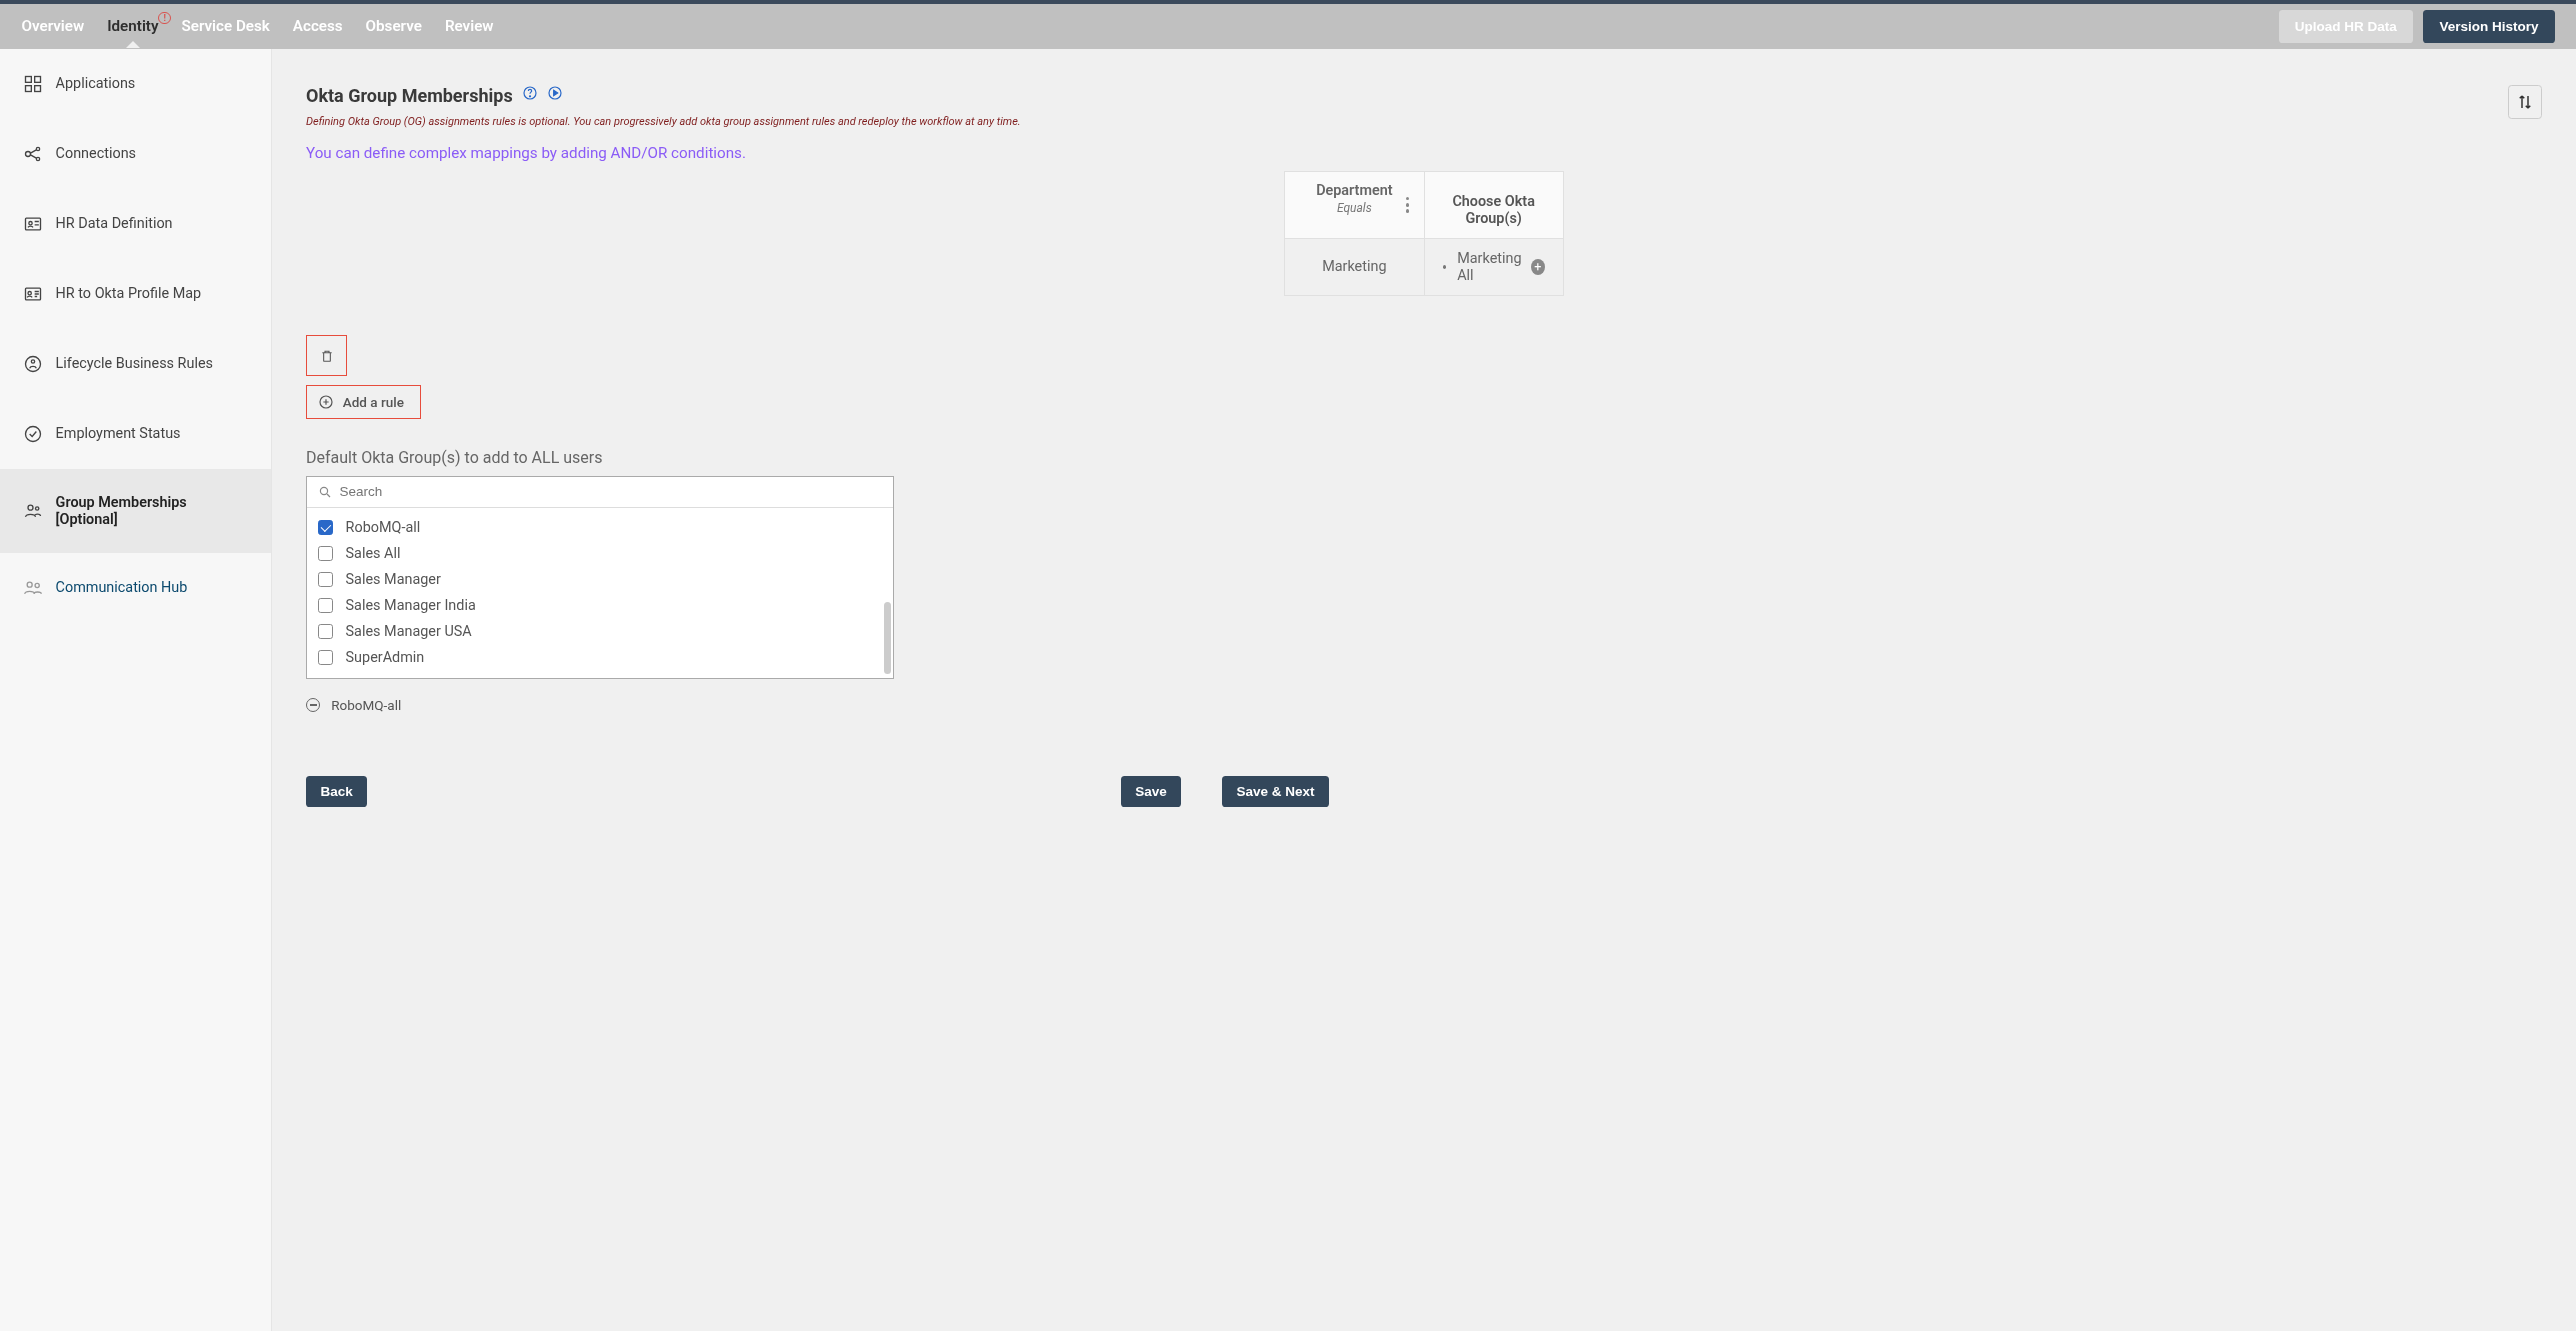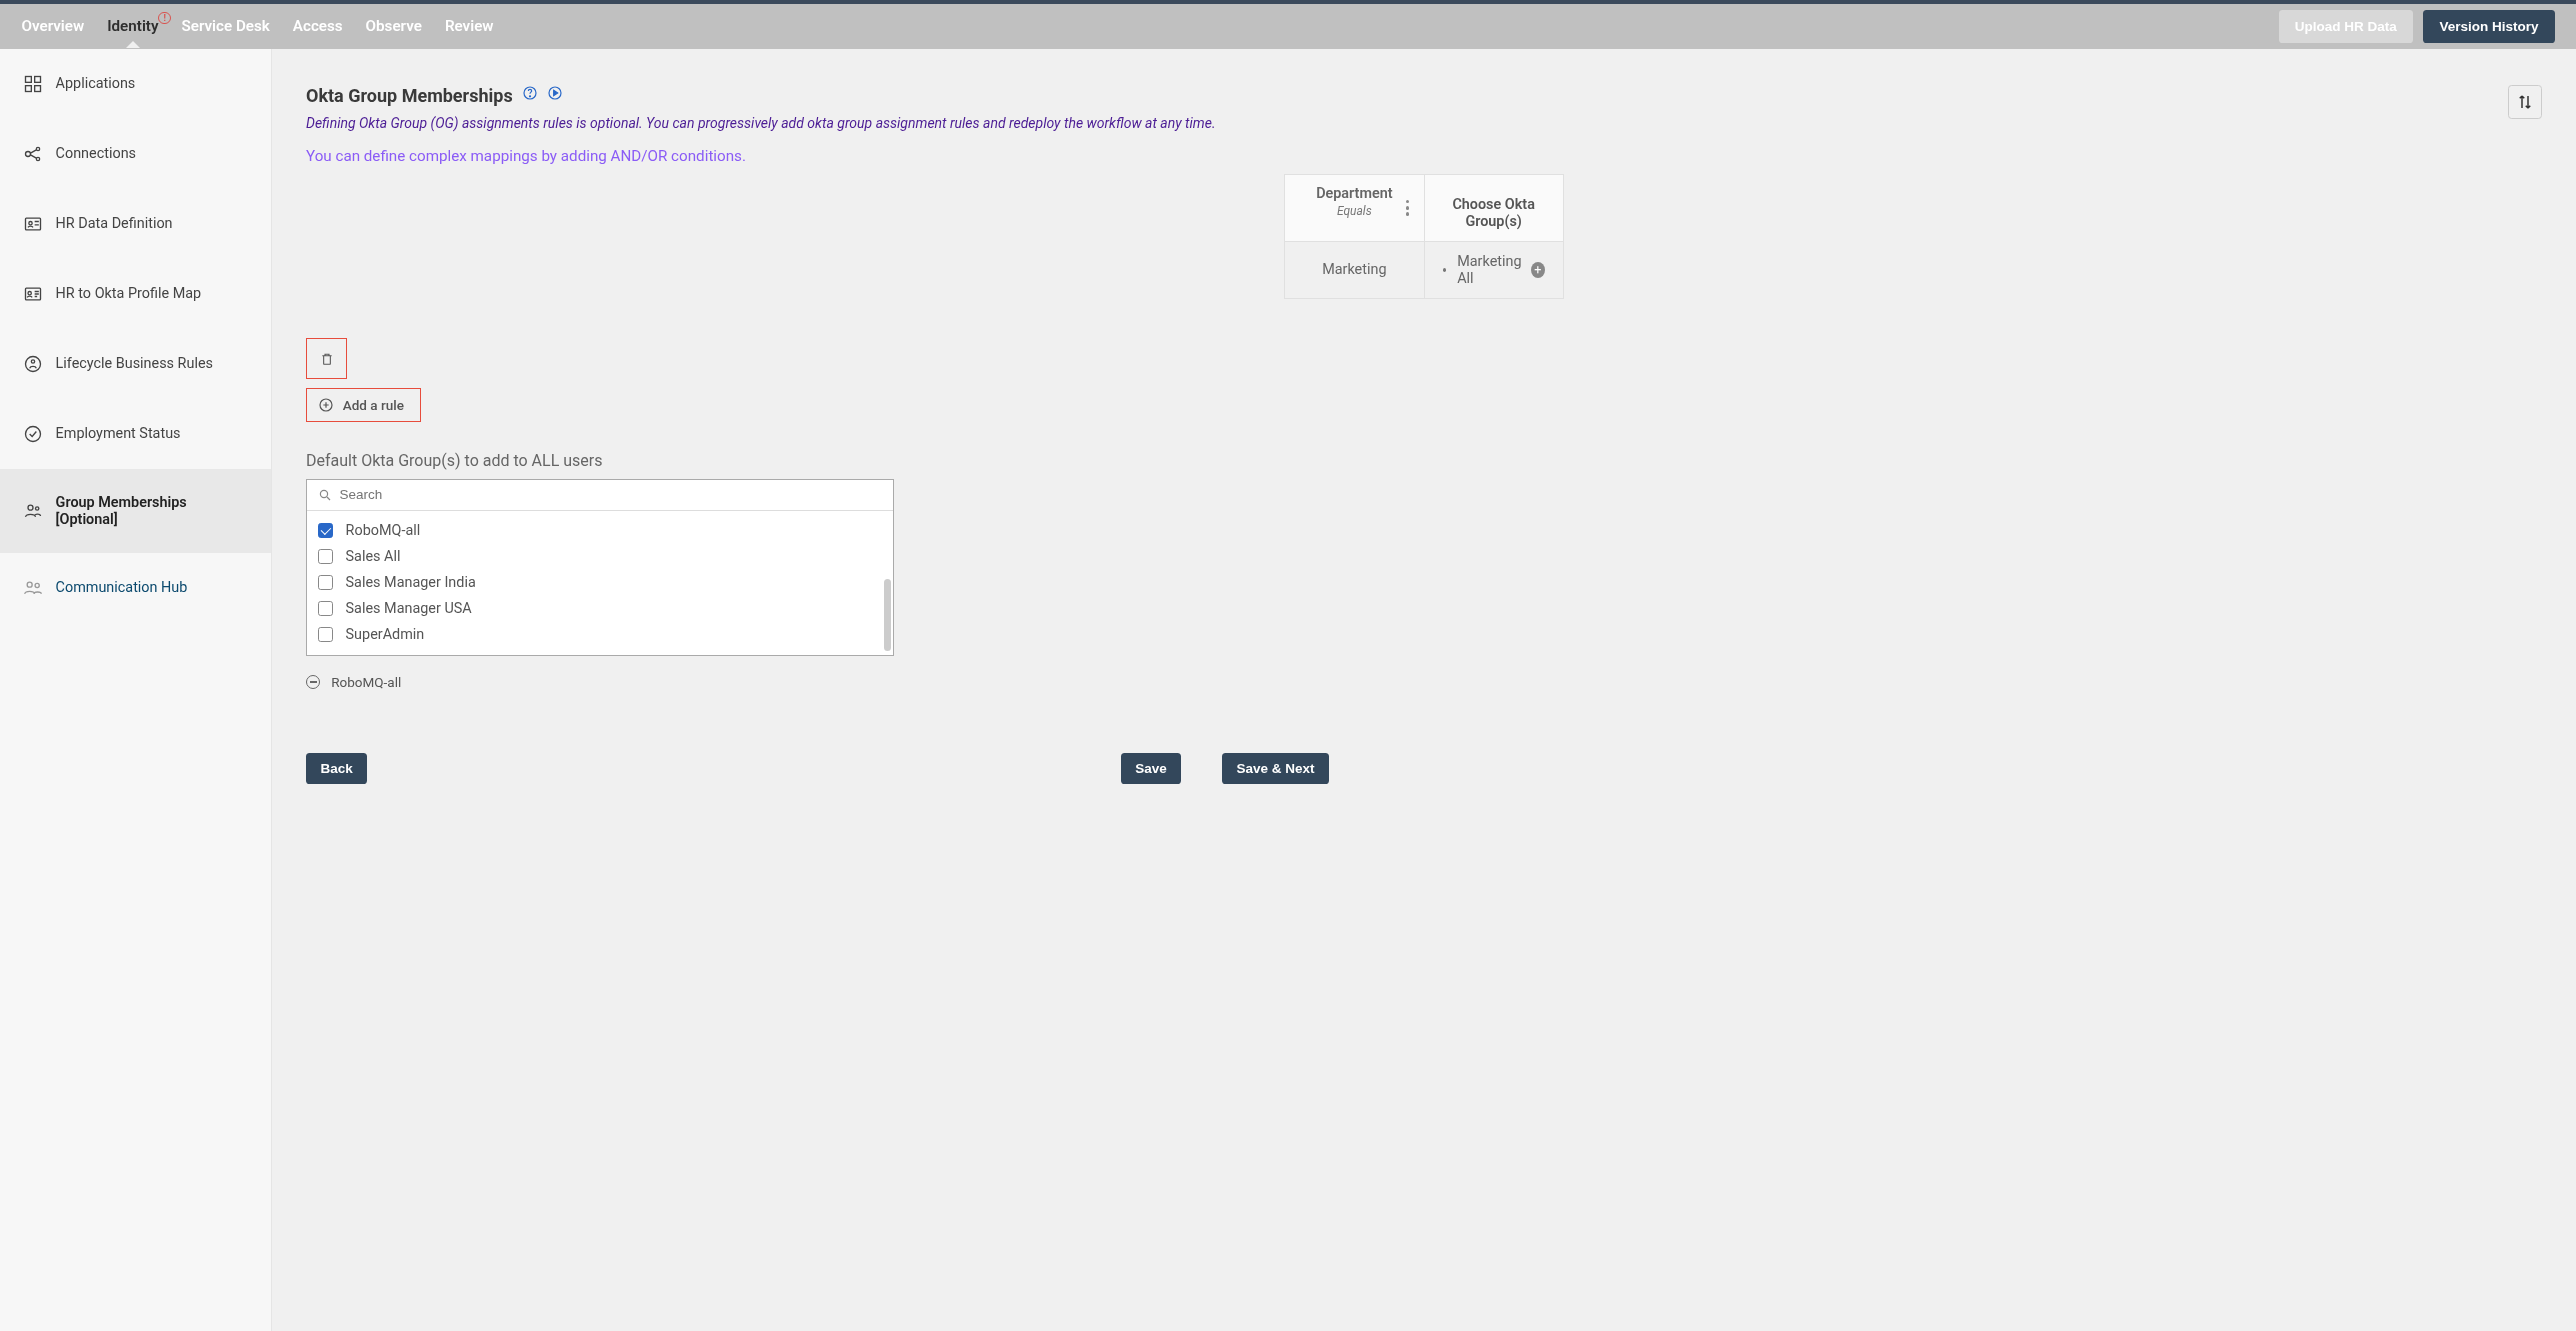--- a/index.html
+++ b/index.html
@@ -24,21 +24,21 @@
   .side-item.active { background: #e8e8e8; font-weight: 600; color: #222; }
   .side-icon { width: 20px; height: 20px; flex-shrink: 0; display: flex; align-items: center; justify-content: center; }
   .side-icon svg { width: 20px; height: 20px; stroke: #444; fill: none; stroke-width: 1.6; }
   .side-item.disabled .side-icon svg { stroke: #999; }
 
   .main { flex: 1; padding: 36px 34px 21.5px 34px; position: relative; }
   .page-title-row { display: flex; align-items: flex-start; gap: 9px; }
   .page-title { font-size: 18px; font-weight: 700; color: #3a3a3a; }
   .circle-icon { width: 16px; height: 16px; cursor: pointer; }
   .circle-icon svg { width: 16px; height: 16px; }
-  .subtitle-italic { font-style: italic; color: #4c1d95; font-size: 14px; margin-top: 9px; }
+  .subtitle-italic { font-style: italic; color: #7f1d1d; font-size: 11px; margin-top: 9px; }
   .subheading { color: #8b5cf6; font-size: 15.2px; margin-top: 16px; margin-bottom: 9px; }
 
   .sort-icon-box { position: absolute; right: 34px; top: 36px; width: 34px; height: 34px; border: 0.9px solid #ccc; border-radius: 3.6px; display: flex; align-items: center; justify-content: center; cursor: pointer; }
   .sort-icon-box svg { width: 18px; height: 18px; stroke: #333; stroke-width: 2; fill: none; }
 
   .rule-row-wrap { display: flex; align-items: center; gap: 36px; flex-direction: column; }
   .rule-table { border: 0.9px solid #e0e0e0; flex: 1; max-width: 873px; }
   .rule-head { display: flex; border-bottom: 0.9px solid #e0e0e0; background: #fafafa; }
   .rule-head-cell { flex: 1; padding: 10.8px 14.4px; text-align: center; position: relative; }
   .rule-head-cell.dept { border-right: 0.9px solid #e0e0e0; }
@@ -274,20 +274,24 @@
         <div class="option-row">
           <span class="chk checked"></span>
           <span>RoboMQ-all</span>
         </div>
         <div class="option-row">
           <span class="chk"></span>
           <span>Sales All</span>
         </div>
         <div class="option-row">
           <span class="chk"></span>
+          <span>Sales Manager</span>
+        </div>
+        <div class="option-row">
+          <span class="chk"></span>
           <span>Sales Manager India</span>
         </div>
         <div class="option-row">
           <span class="chk"></span>
           <span>Sales Manager USA</span>
         </div>
         <div class="option-row">
           <span class="chk"></span>
           <span>SuperAdmin</span>
         </div>

